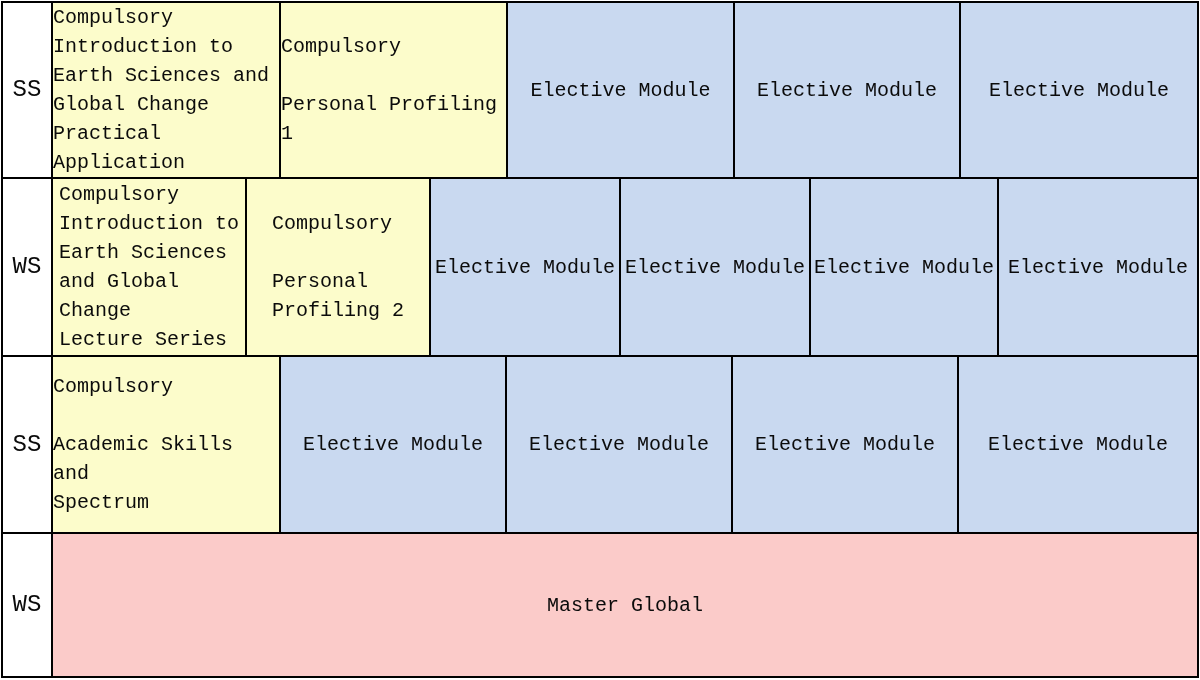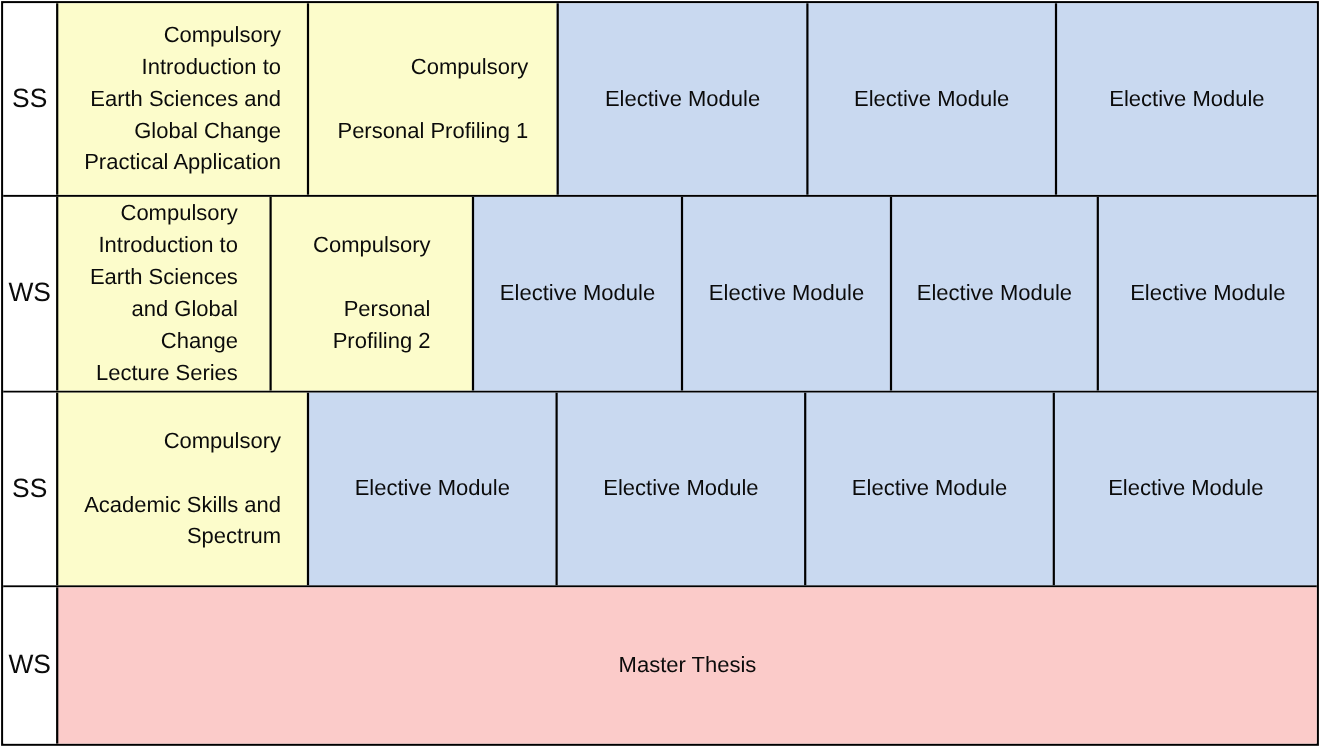--- a/index.html
+++ b/index.html
@@ -22,25 +22,26 @@
   .row:last-child { border-bottom: none; }
   .row-1 { height: 176px; }
   .row-2 { height: 178px; }
   .row-3 { height: 177px; }
   .row-4 { flex: 1; }
   .cell {
     border-left: 2px solid #000;
     display: flex;
     align-items: center;
     justify-content: center;
-    text-align: right;
+    text-align: left;
     white-space: pre-line;
     font-size: 20px;
     line-height: 29px;
     overflow: hidden;
+    font-family: Liberation Mono, monospace;
   }
   .sem {
     width: 48px;
     border-left: none;
     background: #ffffff;
     font-size: 24px;
     line-height: 24px;
     white-space: normal;
   }
   .grow { flex: 1; }
@@ -99,16 +100,16 @@
 Academic Skills and
 Spectrum</div>
     <div class="cell r3c2" style="background: rgb(201, 217, 240);">Elective Module</div>
     <div class="cell r3c3" style="background: rgb(201, 217, 240);">Elective Module</div>
     <div class="cell r3c4" style="background: rgb(201, 217, 240);">Elective Module</div>
     <div class="cell grow" style="background: rgb(201, 217, 240);">Elective Module</div>
   </div>
 
   <div class="row row-4">
     <div class="cell sem">WS</div>
-    <div class="cell grow" style="background: rgb(251, 203, 201);">Master Thesis</div>
+    <div class="cell grow" style="background: rgb(251, 203, 201);">Master Global</div>
   </div>
 
 </div>
 
 </body></html>

